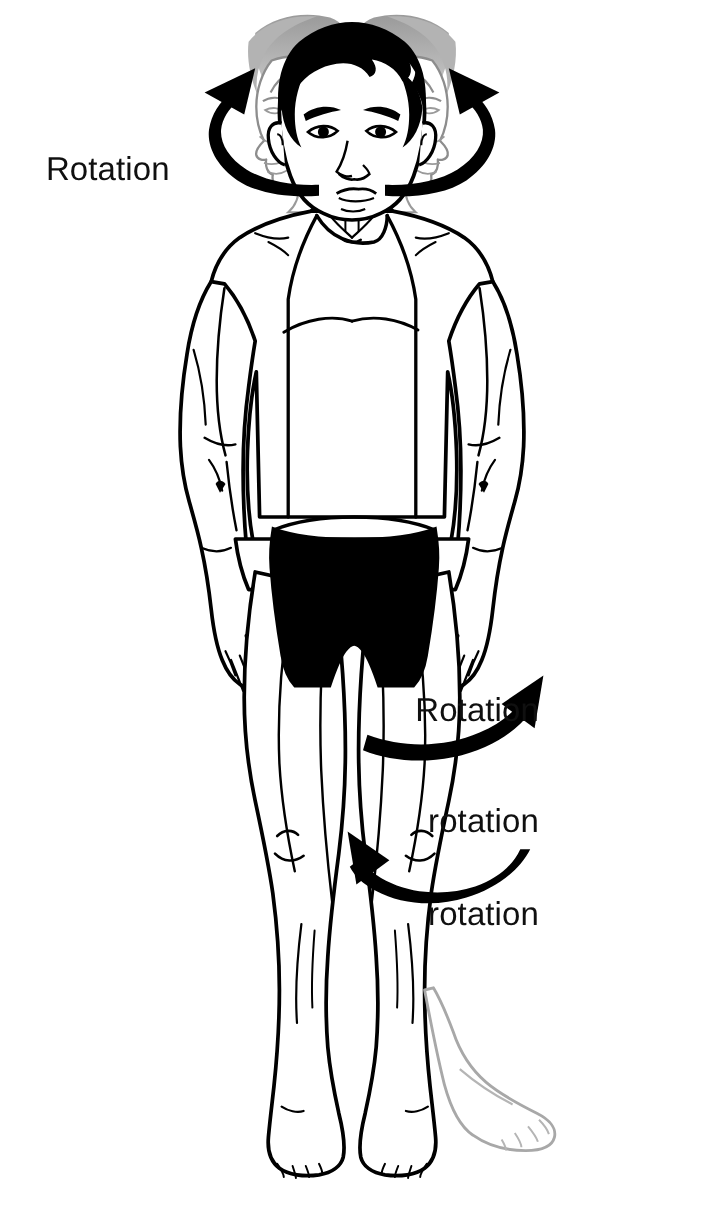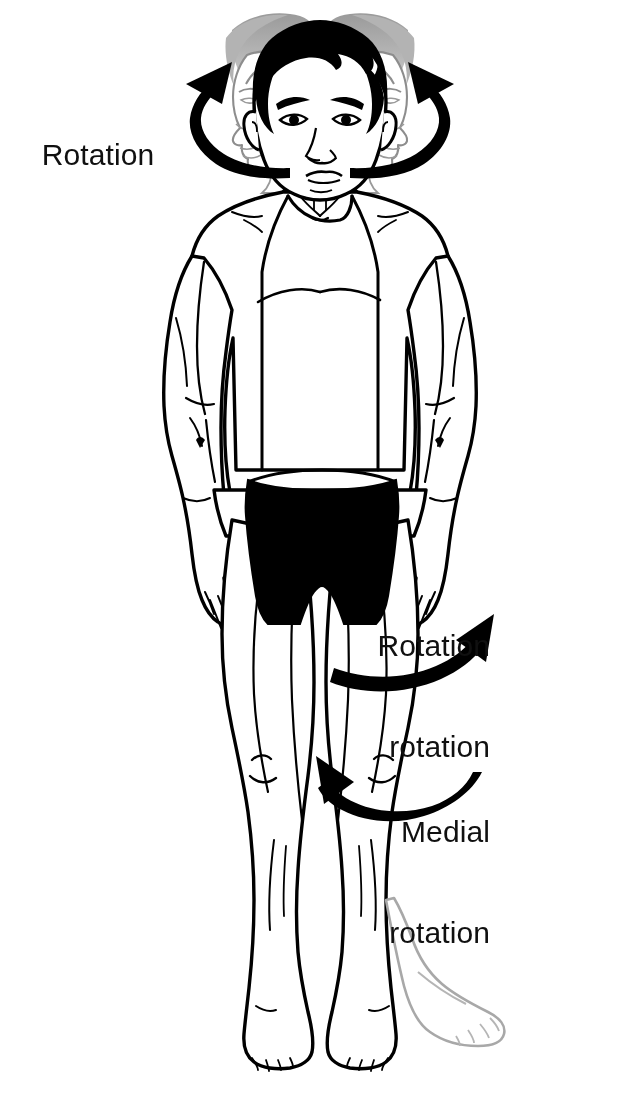--- a/index.html
+++ b/index.html
@@ -434,17 +434,16 @@
   <div class="label" id="label-rotation">
     <span>Rotation</span>
   </div>
 
   <div class="label" id="label-lateral">
     <div>Rotation</div>
     <div>rotation</div>
   </div>
 
   <div class="label" id="label-medial">
-    <div>Medial</div>
     <div>rotation</div>
   </div>
 
 </div>
 
 </body></html>

